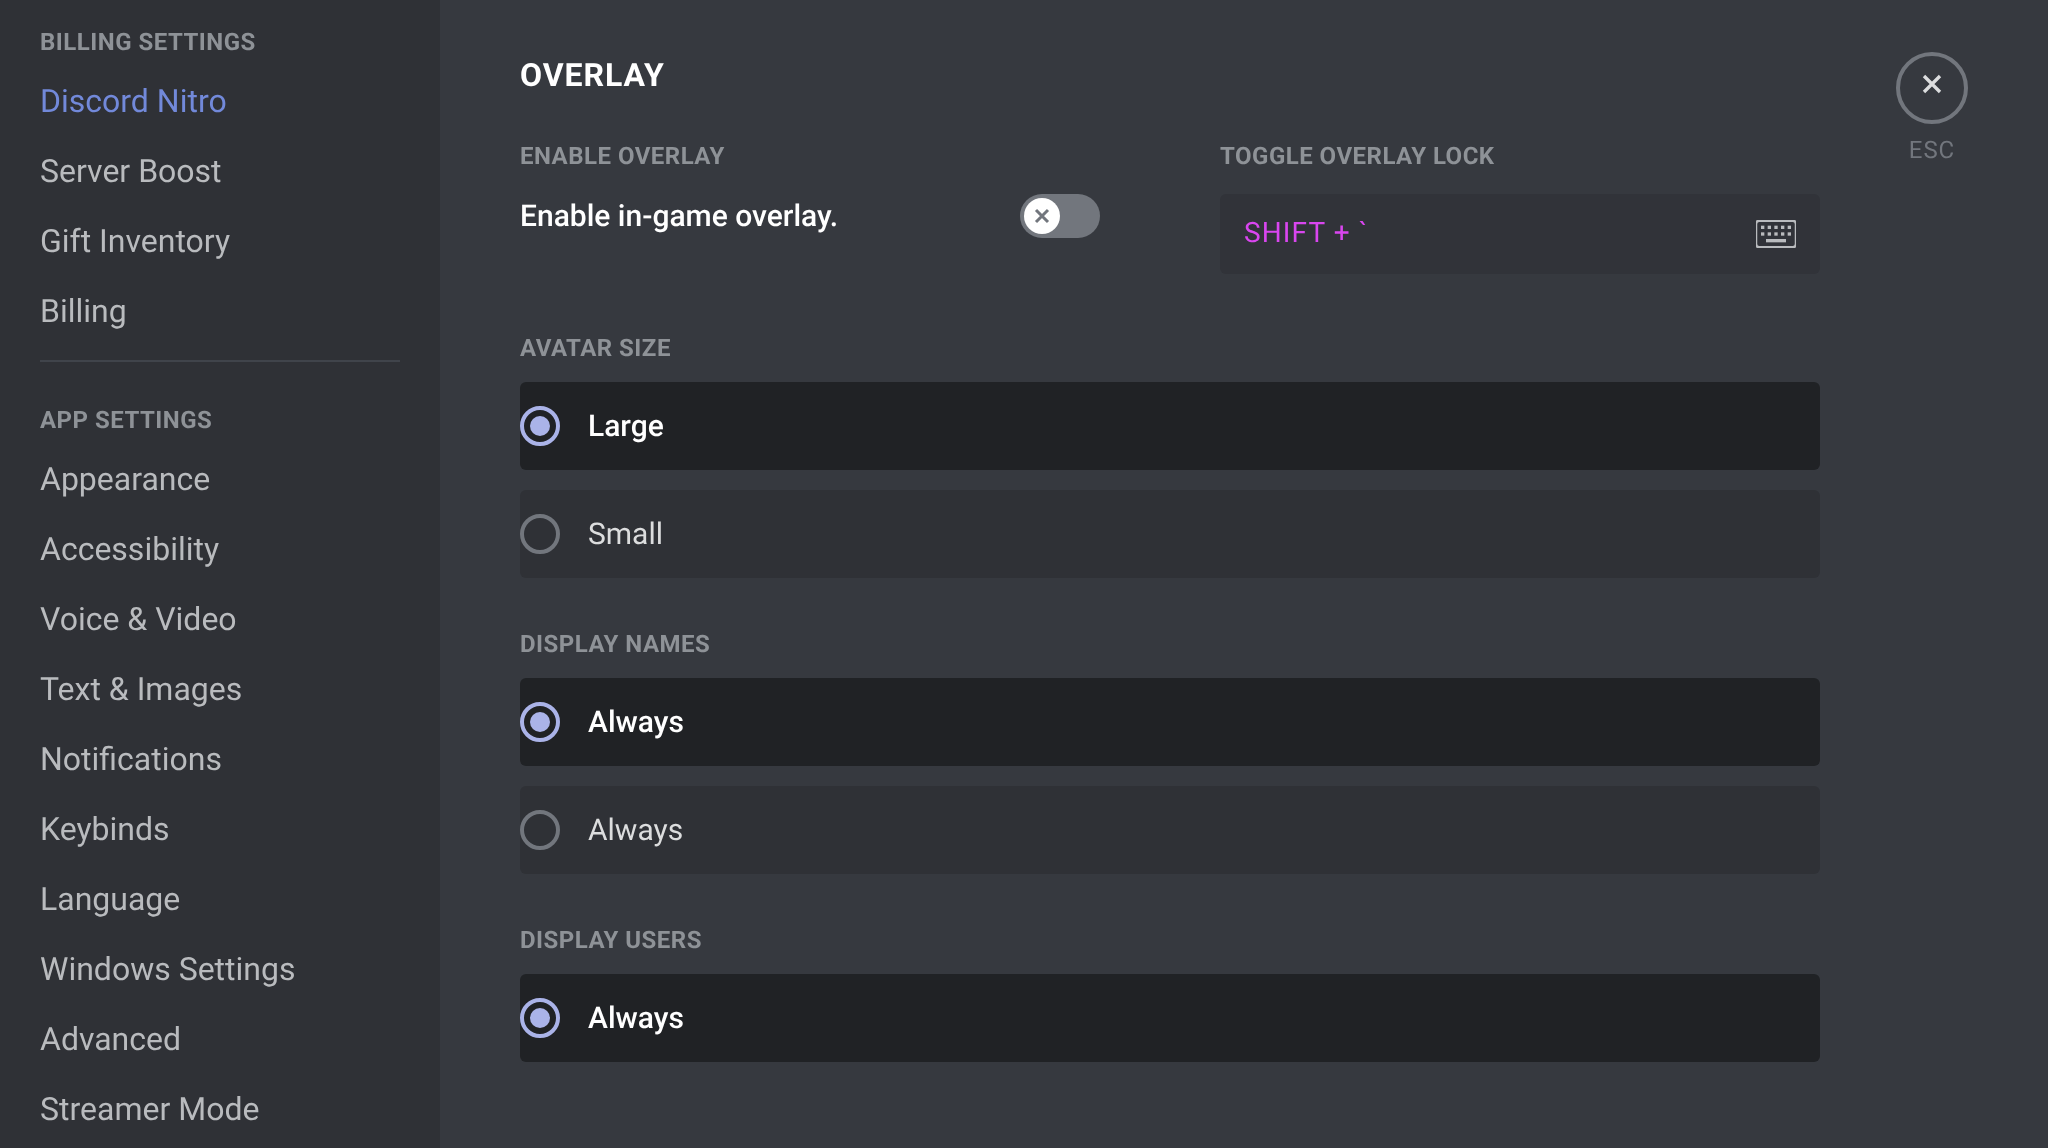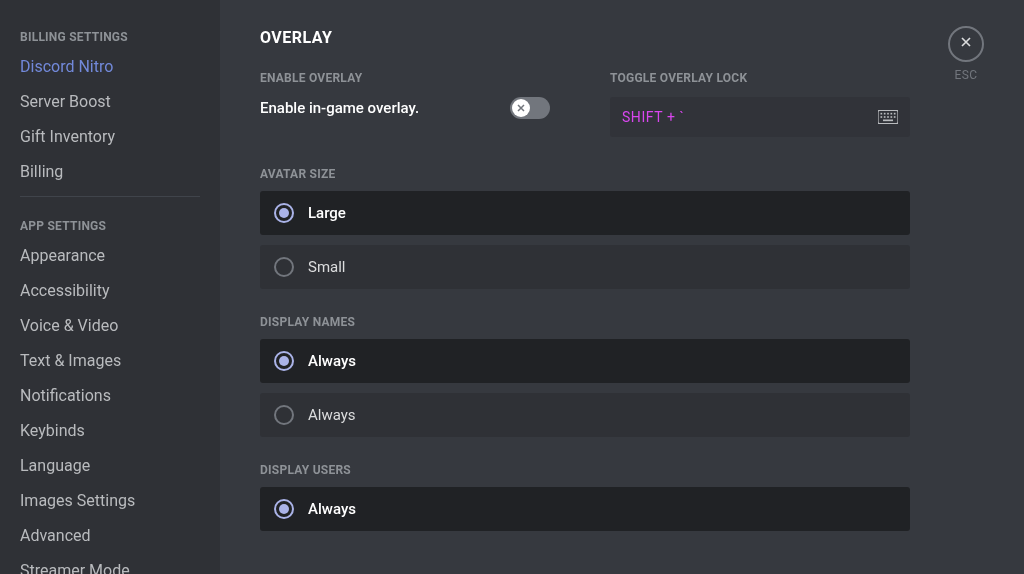--- a/index.html
+++ b/index.html
@@ -1,18 +1,18 @@
 <!DOCTYPE html>
 <html><head>
   <meta charset="utf-8">
   <style>
     * { margin: 0; padding: 0; box-sizing: border-box; }
     body { font-family: -apple-system, BlinkMacSystemFont, "Segoe UI", Roboto, Helvetica, Arial, sans-serif; background: #36393f; color: #dcddde; width: 1024px; height: 574px; overflow: hidden; display: flex; }
 
-    .sidebar { width: 220px; background: #2f3136; padding: 16px 10px; overflow-y: auto; }
+    .sidebar { width: 220px; background: #2f3136; padding: 0 10px; overflow-y: auto; }
     .sidebar-section-header { font-size: 12px; font-weight: 700; color: #8e9297; letter-spacing: 0.02em; padding: 14px 10px 6px 10px; text-transform: uppercase; }
     .sidebar-item { font-size: 16px; color: #b9bbbe; padding: 7px 10px; border-radius: 4px; cursor: pointer; margin-bottom: 2px; }
     .sidebar-item.selected { color: #7289da; }
     .sidebar-divider { border: none; border-top: 1px solid #40444b; margin: 8px 10px; }
 
     .main { flex: 1; padding: 28px 40px 0 40px; position: relative; overflow: hidden; }
     .page-title { font-size: 16px; font-weight: 700; color: #ffffff; letter-spacing: 0.03em; margin-bottom: 24px; }
     .section-header { font-size: 12px; font-weight: 700; color: #8e9297; letter-spacing: 0.02em; text-transform: uppercase; margin-bottom: 10px; }
 
     .top-row { display: flex; gap: 60px; margin-bottom: 30px; }
@@ -23,21 +23,21 @@
     .toggle { width: 40px; height: 22px; background: #72767d; border-radius: 11px; position: relative; cursor: pointer; }
     .toggle-knob { width: 18px; height: 18px; background: #ffffff; border-radius: 50%; position: absolute; top: 2px; left: 2px; display: flex; align-items: center; justify-content: center; }
     .toggle-knob svg { width: 12px; height: 12px; }
 
     .lock-col { flex: 1; }
     .hotkey-input { width: 100%; height: 40px; background: #313339; border: none; border-radius: 3px; display: flex; align-items: center; justify-content: space-between; padding: 0 12px; margin-top: 12px; cursor: pointer; }
     .hotkey-value { color: #d946ef; font-size: 14px; letter-spacing: 0.04em; }
     .keyboard-icon { color: #b9bbbe; }
     .keyboard-icon svg { width: 20px; height: 14px; display: block; }
 
-    .option-row { background: #2f3136; border-radius: 3px; padding: 12px 14px; display: flex; align-items: center; gap: 14px; margin-bottom: 10px; cursor: pointer; }
+    .option-row { background: #2f3136; border-radius: 3px; padding: 12px 0; display: flex; align-items: center; gap: 14px; margin-bottom: 10px; cursor: pointer; }
     .option-row.selected { background: #202225; }
     .radio-outer { width: 20px; height: 20px; border: 2px solid #72767d; border-radius: 50%; display: flex; align-items: center; justify-content: center; flex-shrink: 0; }
     .option-row.selected .radio-outer { border-color: #aab3e8; }
     .radio-inner { width: 10px; height: 10px; border-radius: 50%; }
     .option-row.selected .radio-inner { background: #aab3e8; }
     .option-label { font-size: 15px; color: #dcddde; }
     .option-row.selected .option-label { color: #ffffff; font-weight: 500; }
 
     .options-group { margin-bottom: 26px; }
 
@@ -59,21 +59,21 @@
   <div class="sidebar-item">Billing</div>
   <hr class="sidebar-divider">
   <div class="sidebar-section-header">APP SETTINGS</div>
   <div class="sidebar-item">Appearance</div>
   <div class="sidebar-item">Accessibility</div>
   <div class="sidebar-item">Voice &amp; Video</div>
   <div class="sidebar-item">Text &amp; Images</div>
   <div class="sidebar-item">Notifications</div>
   <div class="sidebar-item">Keybinds</div>
   <div class="sidebar-item">Language</div>
-  <div class="sidebar-item">Images Settings</div>
+  <div class="sidebar-item">Windows Settings</div>
   <div class="sidebar-item">Advanced</div>
   <div class="sidebar-item">Streamer Mode</div>
 
 </div>
 
 <div class="main">
 
   <div class="close-area">
     <div class="close-btn">
       <span>

